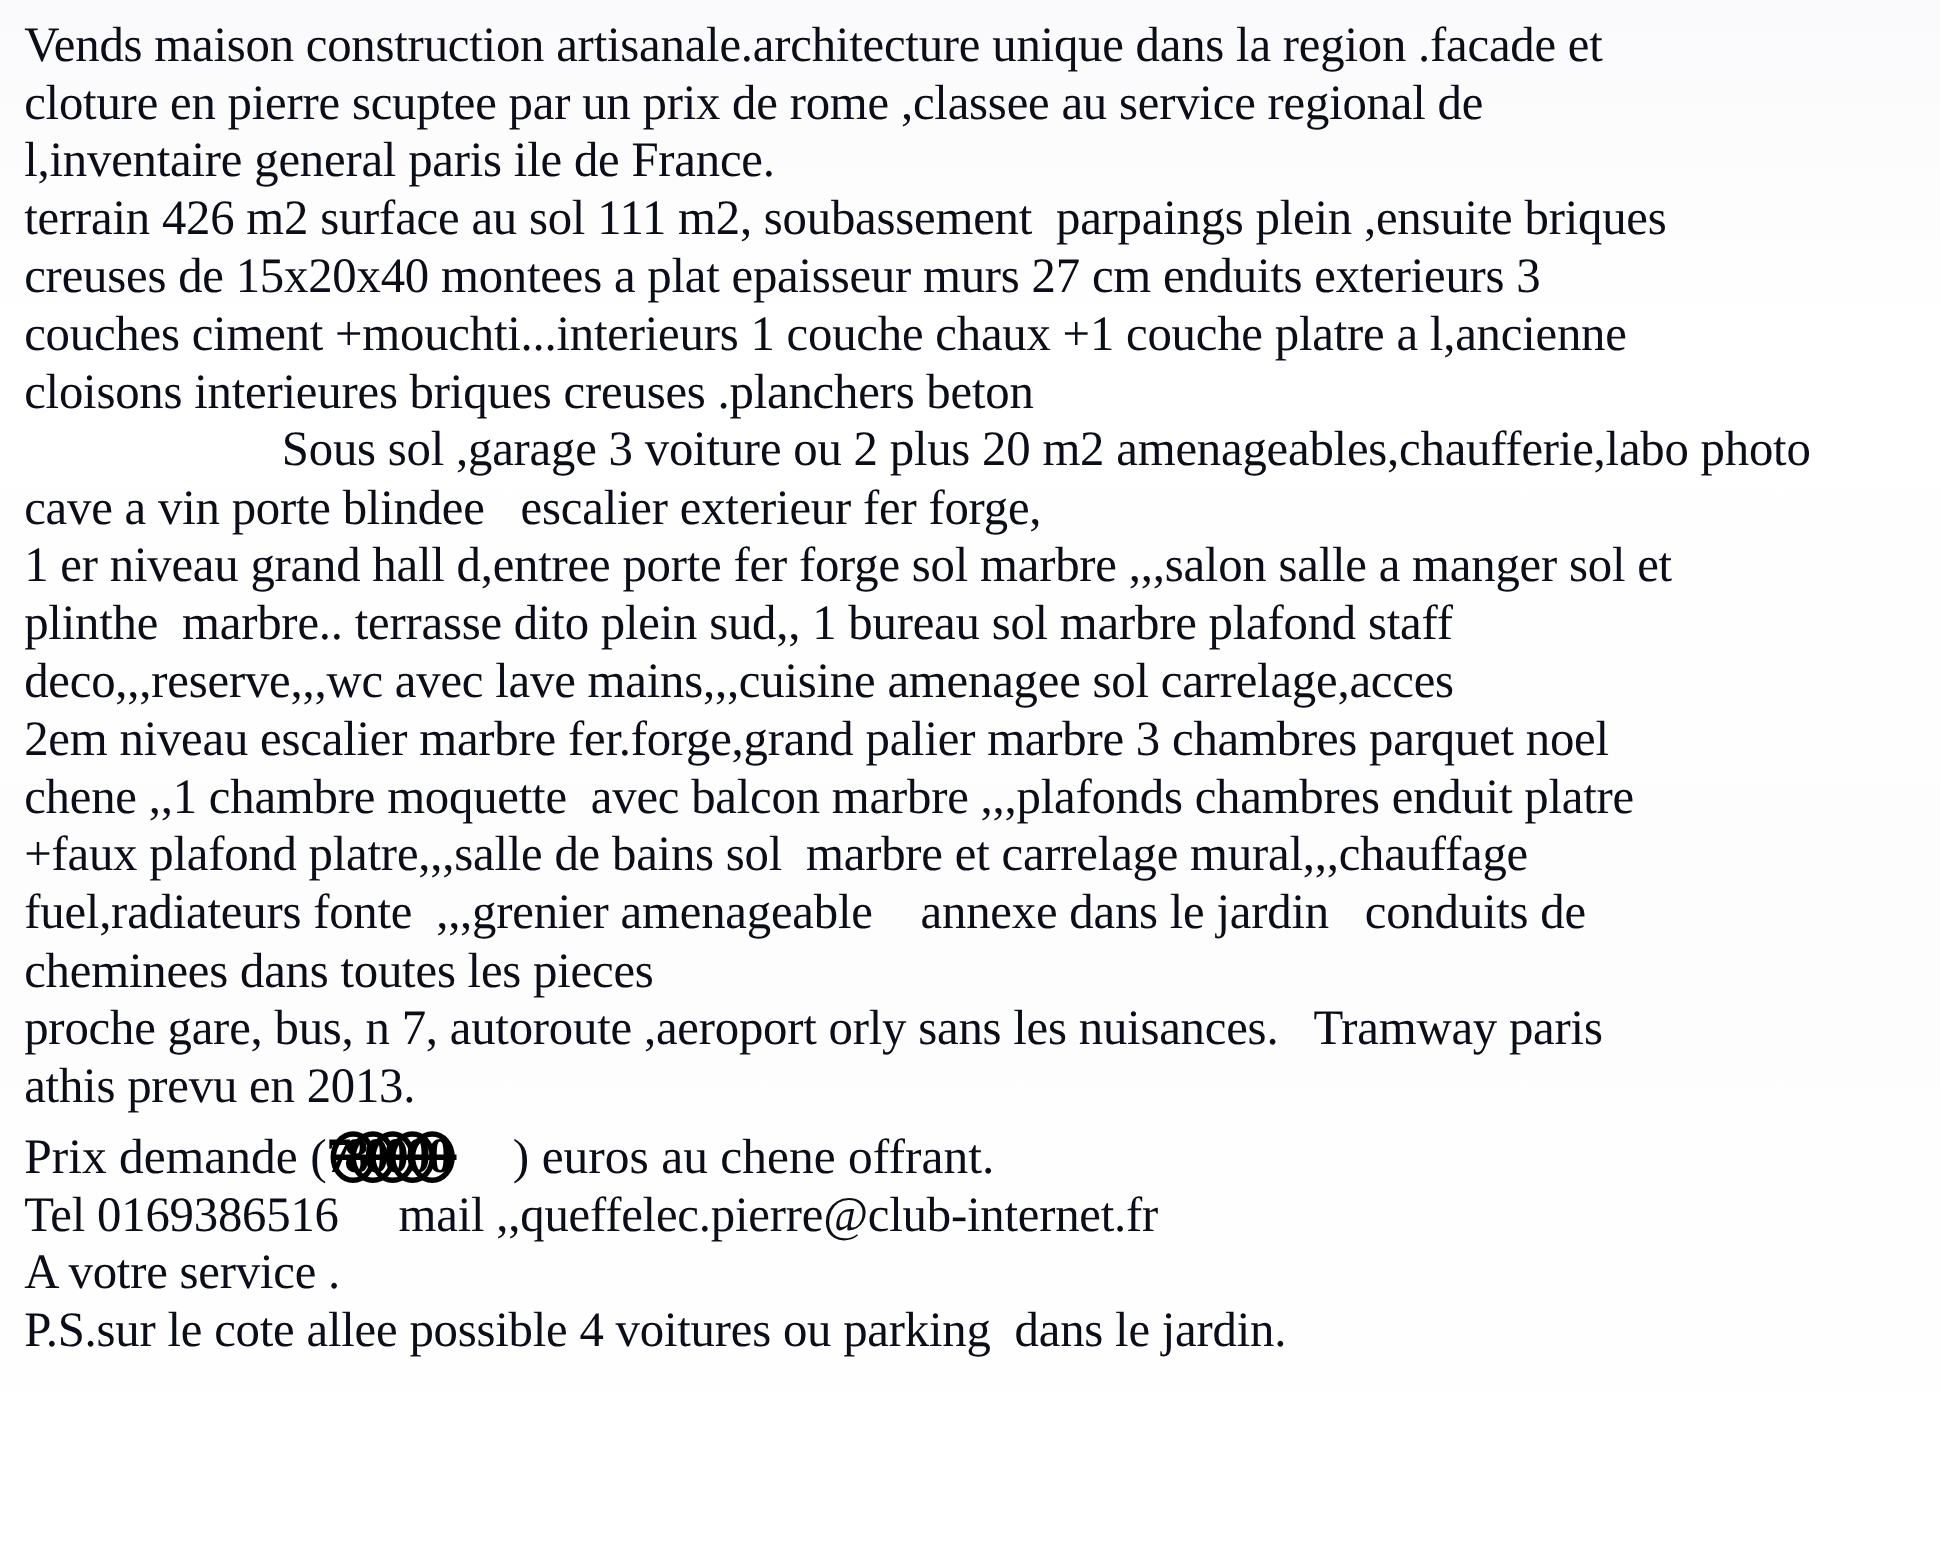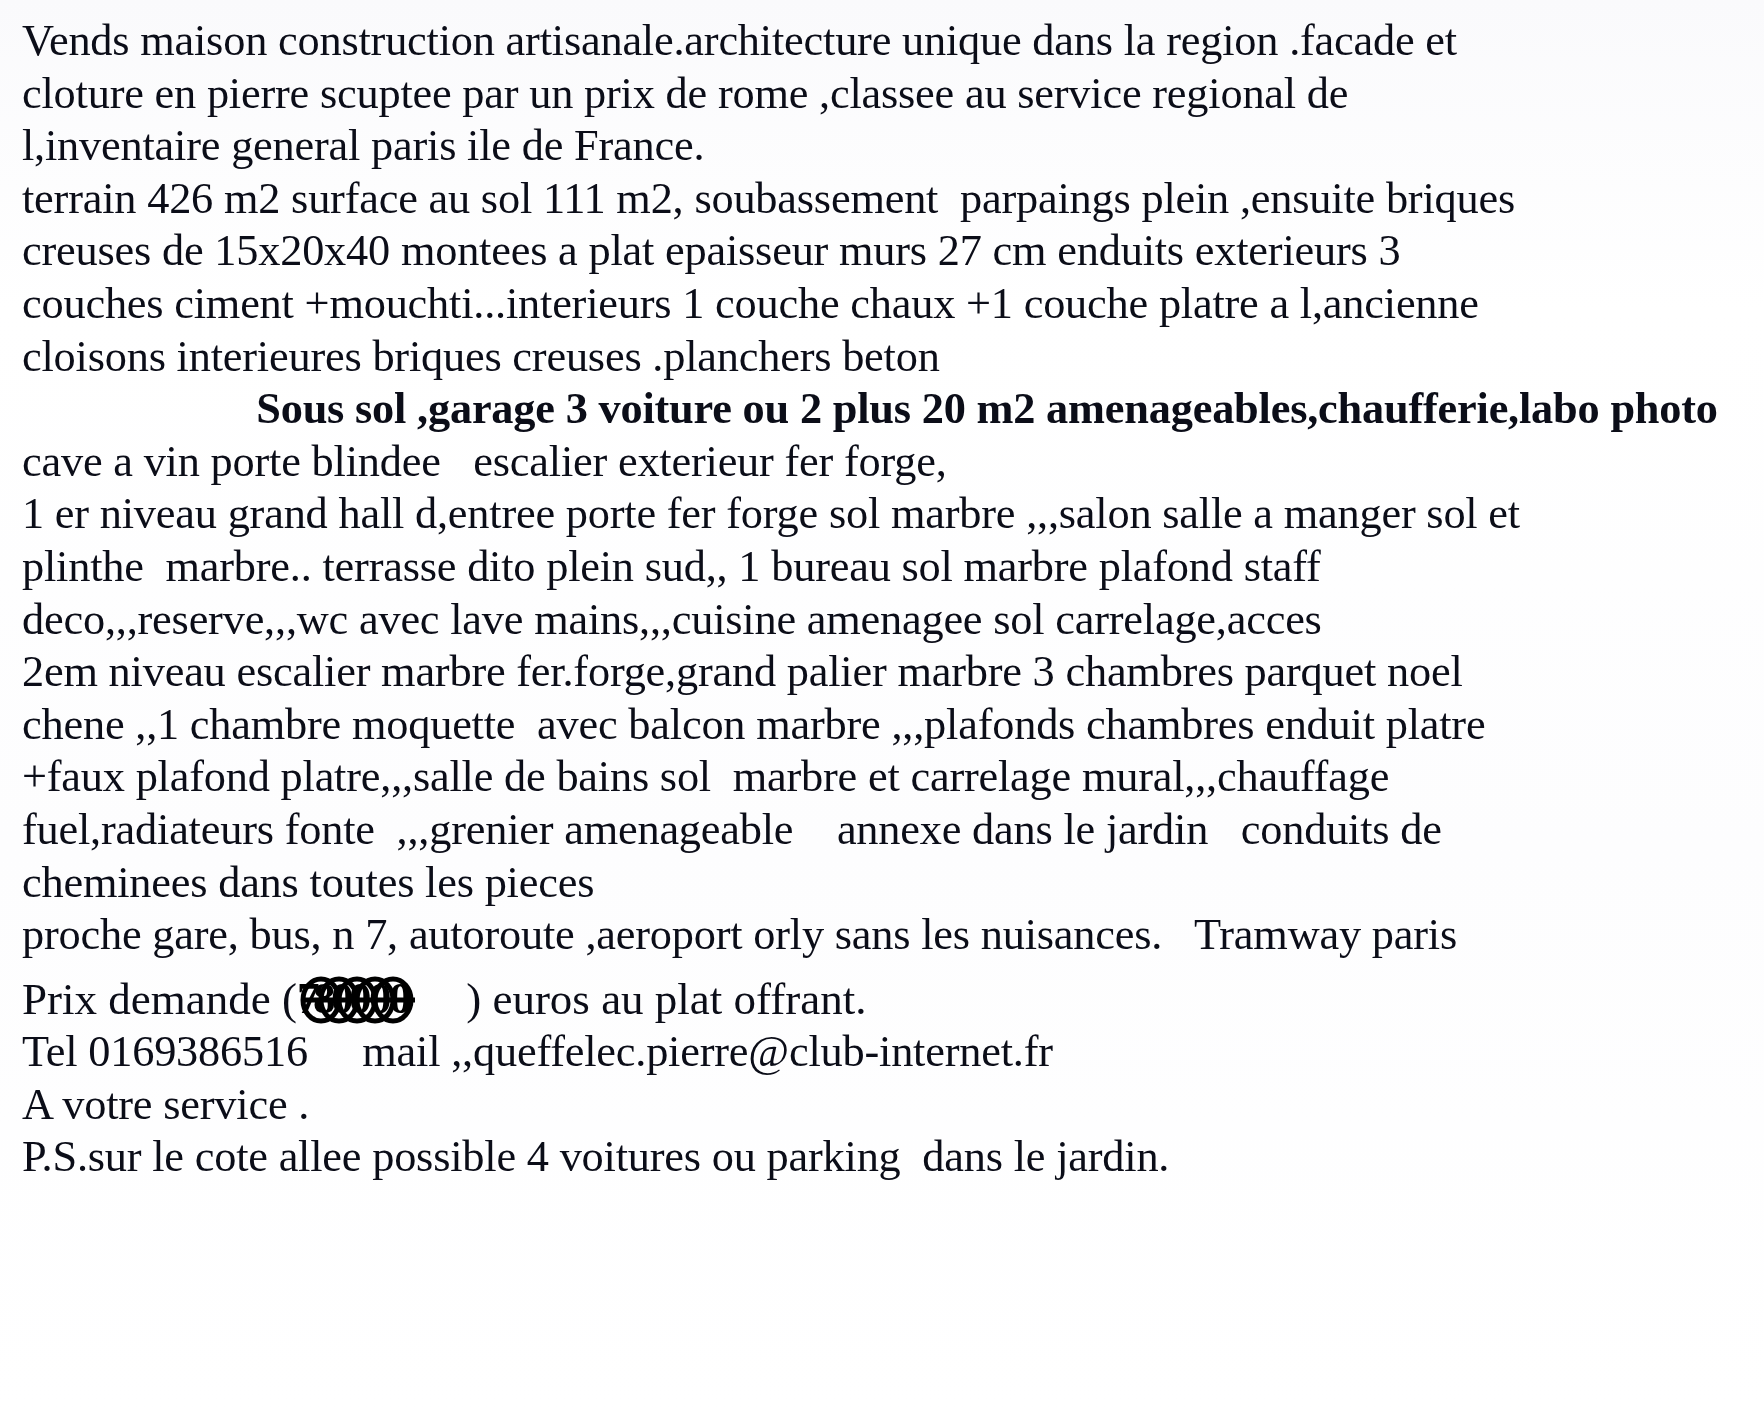--- a/index.html
+++ b/index.html
@@ -44,21 +44,20 @@
   .ad-line {
     font-size: 45px;
     line-height: 52.6px;
     letter-spacing: -0.2px;
     white-space: pre;
     color: #0b0d18;
     text-rendering: optimizeLegibility;
   }
   .ad-line.indented {
     text-indent: 118px;
-    font-weight: bold;
   }
   
   .ad-line > span.t {
     display: inline-block;
     transform: scaleX(0.985);
     transform-origin: left center;
   }
   
   .price-line {
     font-size: 45px;
@@ -114,28 +113,29 @@
     <div class="ad-line"><span class="t">cave a vin porte blindee   escalier exterieur fer forge,</span></div>
     <div class="ad-line"><span class="t">1 er niveau grand hall d,entree porte fer forge sol marbre ,,,salon salle a manger sol et</span></div>
     <div class="ad-line"><span class="t">plinthe  marbre.. terrasse dito plein sud,, 1 bureau sol marbre plafond staff</span></div>
     <div class="ad-line"><span class="t">deco,,,reserve,,,wc avec lave mains,,,cuisine amenagee sol carrelage,acces</span></div>
     <div class="ad-line"><span class="t">2em niveau escalier marbre fer.forge,grand palier marbre 3 chambres parquet noel</span></div>
     <div class="ad-line"><span class="t">chene ,,1 chambre moquette  avec balcon marbre ,,,plafonds chambres enduit platre</span></div>
     <div class="ad-line"><span class="t">+faux plafond platre,,,salle de bains sol  marbre et carrelage mural,,,chauffage</span></div>
     <div class="ad-line"><span class="t">fuel,radiateurs fonte  ,,,grenier amenageable    annexe dans le jardin   conduits de</span></div>
     <div class="ad-line"><span class="t">cheminees dans toutes les pieces</span></div>
     <div class="ad-line"><span class="t">proche gare, bus, n 7, autoroute ,aeroport orly sans les nuisances.   Tramway paris</span></div>
+    <div class="ad-line"><span class="t">athis prevu en 2013.</span></div>
 
     <div class="price-line"><span class="t">Prix demande (</span><span class="redaction"><span class="dig" style="left:0px;">7</span><span class="dig" style="left:16px;">8</span><span class="dig" style="left:34px;">0</span><span class="dig" style="left:52px;">0</span><span class="dig" style="left:72px;">0</span><span class="dig" style="left:92px;">0</span><svg class="scribble" viewBox="0 0 156 50">
             <ellipse cx="22" cy="24" rx="18" ry="21"></ellipse>
             <ellipse cx="40" cy="24" rx="18" ry="21"></ellipse>
             <ellipse cx="58" cy="24" rx="18" ry="21"></ellipse>
             <ellipse cx="76" cy="24" rx="18" ry="21"></ellipse>
             <ellipse cx="94" cy="24" rx="18" ry="21"></ellipse>
             <path d="M4 24 L116 24"></path>
-          </svg></span><span class="t"> ) euros au plat offrant.</span></div>
+          </svg></span><span class="t"> ) euros au chene offrant.</span></div>
 
     <div class="ad-line"><span class="t">Tel 0169386516     mail ,,queffelec.pierre@club-internet.fr</span></div>
     <div class="ad-line"><span class="t">A votre service .</span></div>
     <div class="ad-line"><span class="t">P.S.sur le cote allee possible 4 voitures ou parking  dans le jardin.</span></div>
 
   </div>
 </div>
 
 </body></html>

